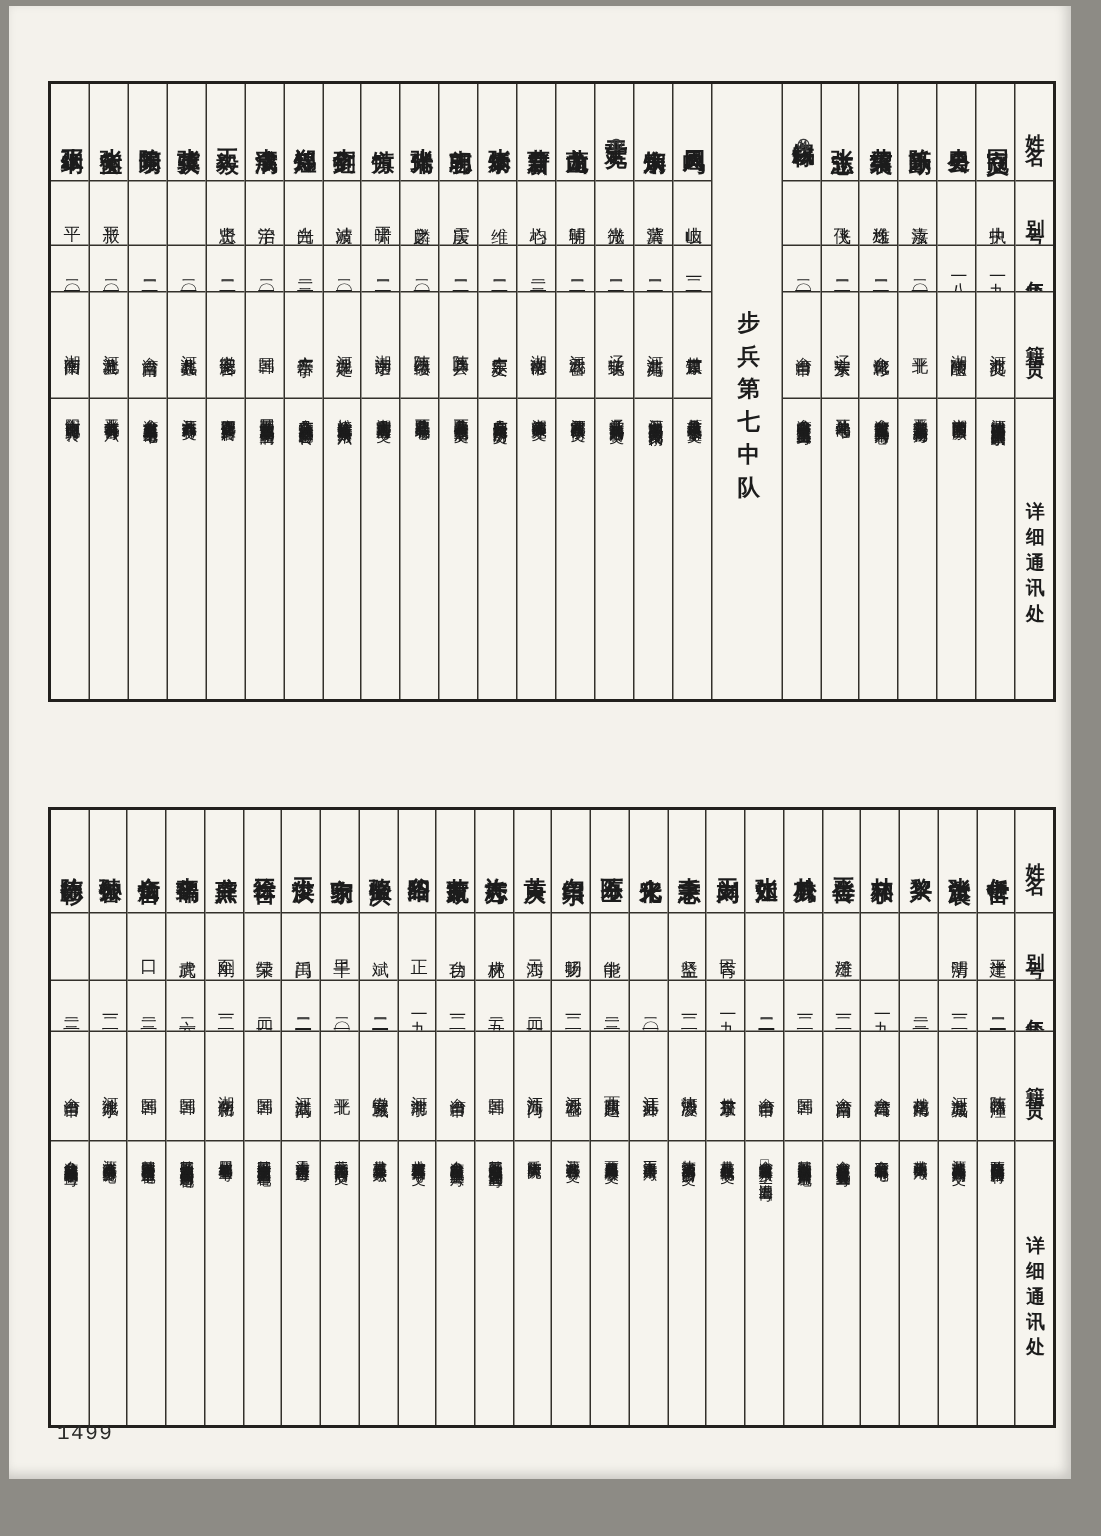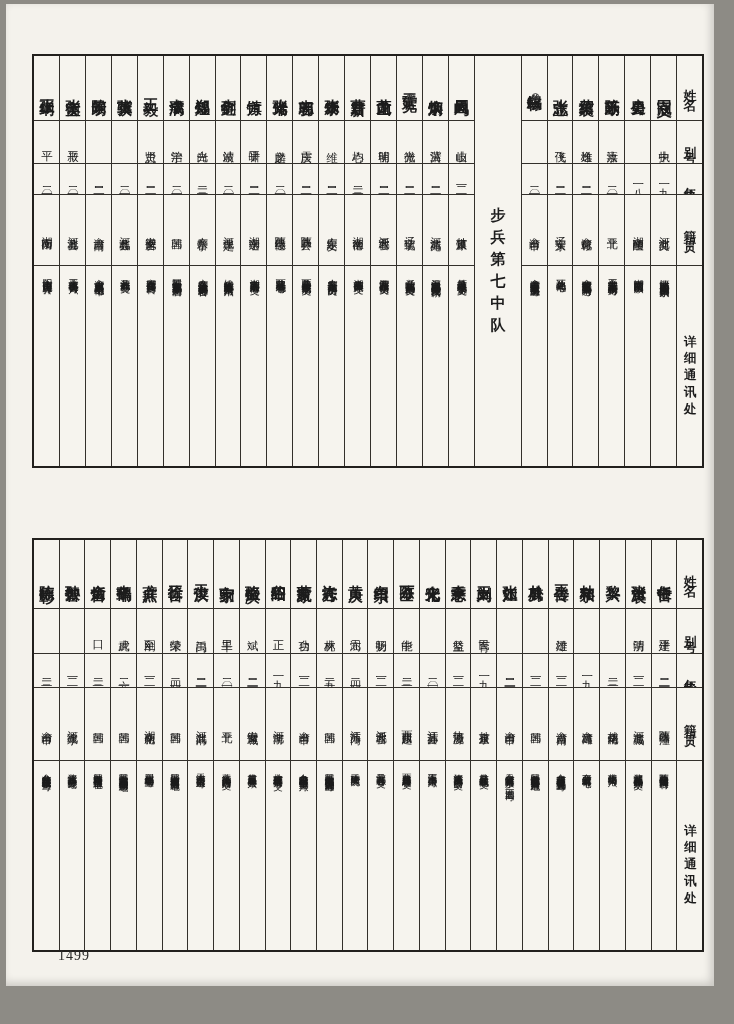--- a/index.html
+++ b/index.html
@@ -48,21 +48,21 @@
   .col.header .c-origin{letter-spacing:10px;}
   .col.header .c-addr{letter-spacing:17px;justify-content:center;padding-top:0;font-size:12.5px;}
   .divider-cell{
     writing-mode:vertical-rl;text-orientation:upright;
     height:100%;display:flex;justify-content:center;align-items:center;
     font-size:15px;letter-spacing:22px;font-weight:bold;
   }
   .mark{font-size:8px;letter-spacing:0;margin-top:1px;color:#3a3a3a;}
   .page-number{
     position:absolute;left:32px;top:944px;font-size:14px;
-    font-family:Liberation Serif, serif;color:#2a2a28;letter-spacing:1px;margin-left:20px;
+    font-family:Liberation Mono, monospace;color:#2a2a28;letter-spacing:1px;
   }
 </style>
 </head>
 <body>
 
 <div class="page">
   <div class="roster top" id="roster-0">
       <div class="col header">
         <div class="cell c-name">姓名</div>
         <div class="cell c-alias">别号</div>

